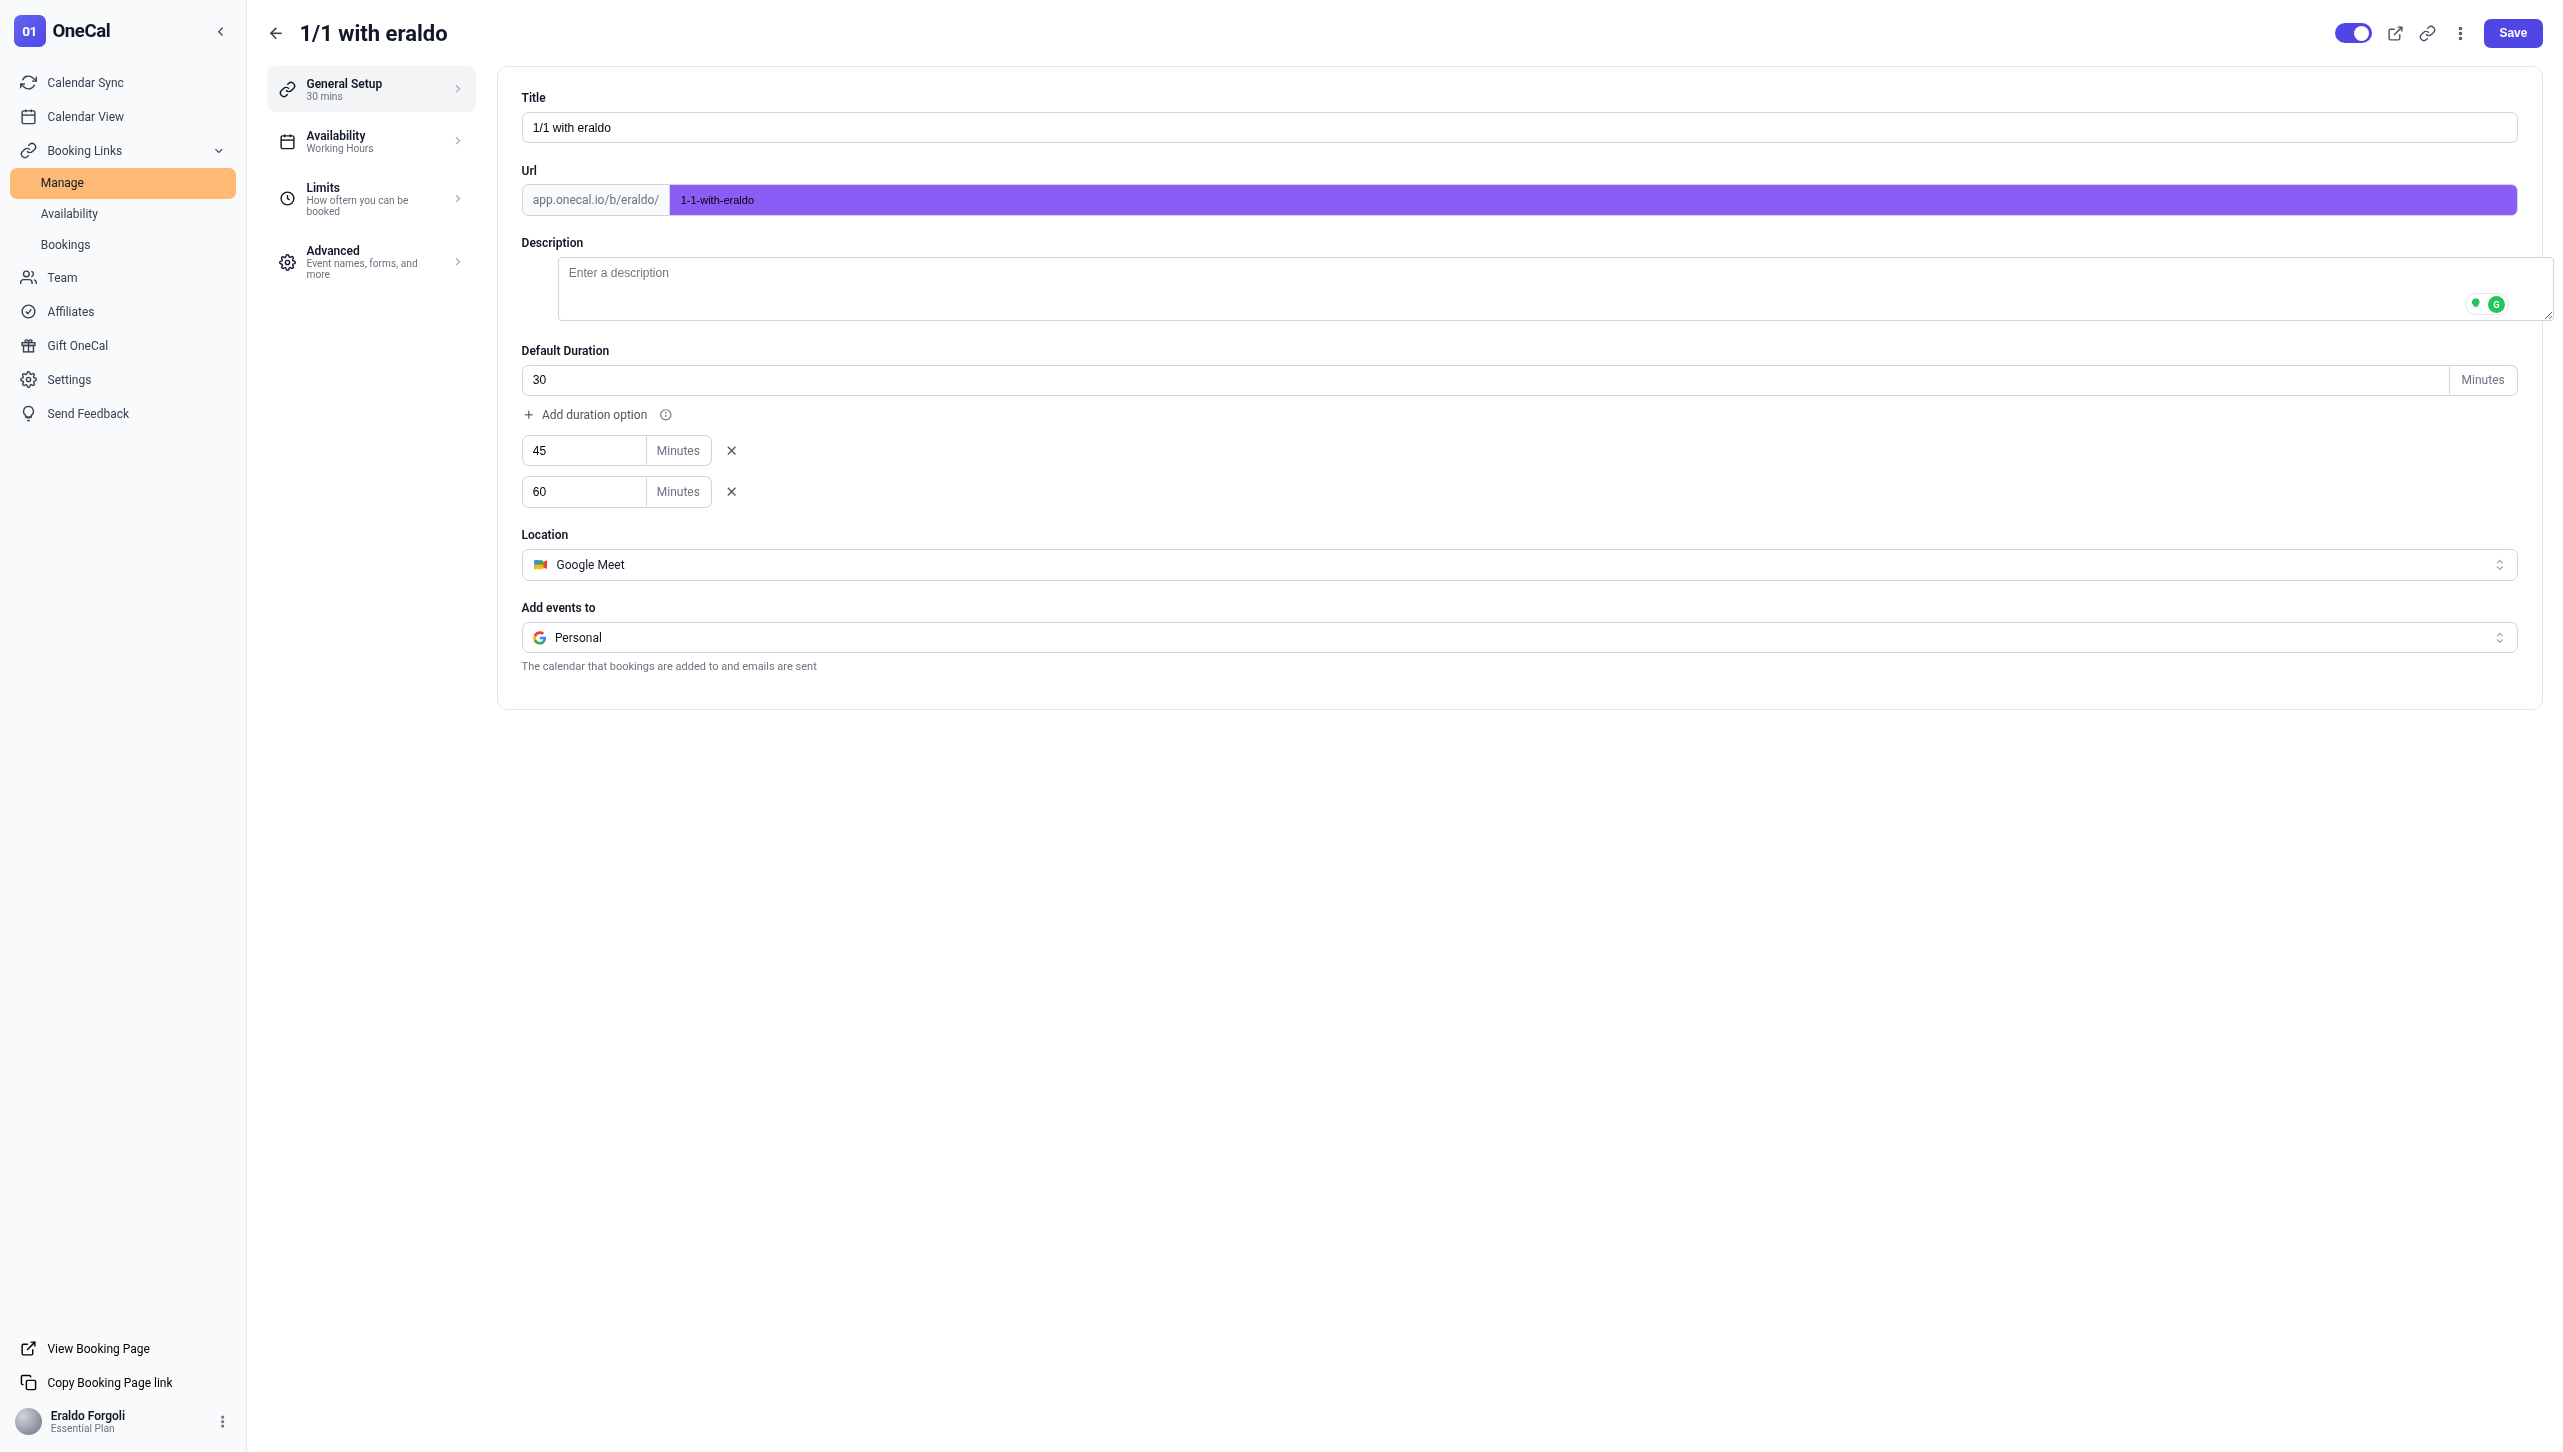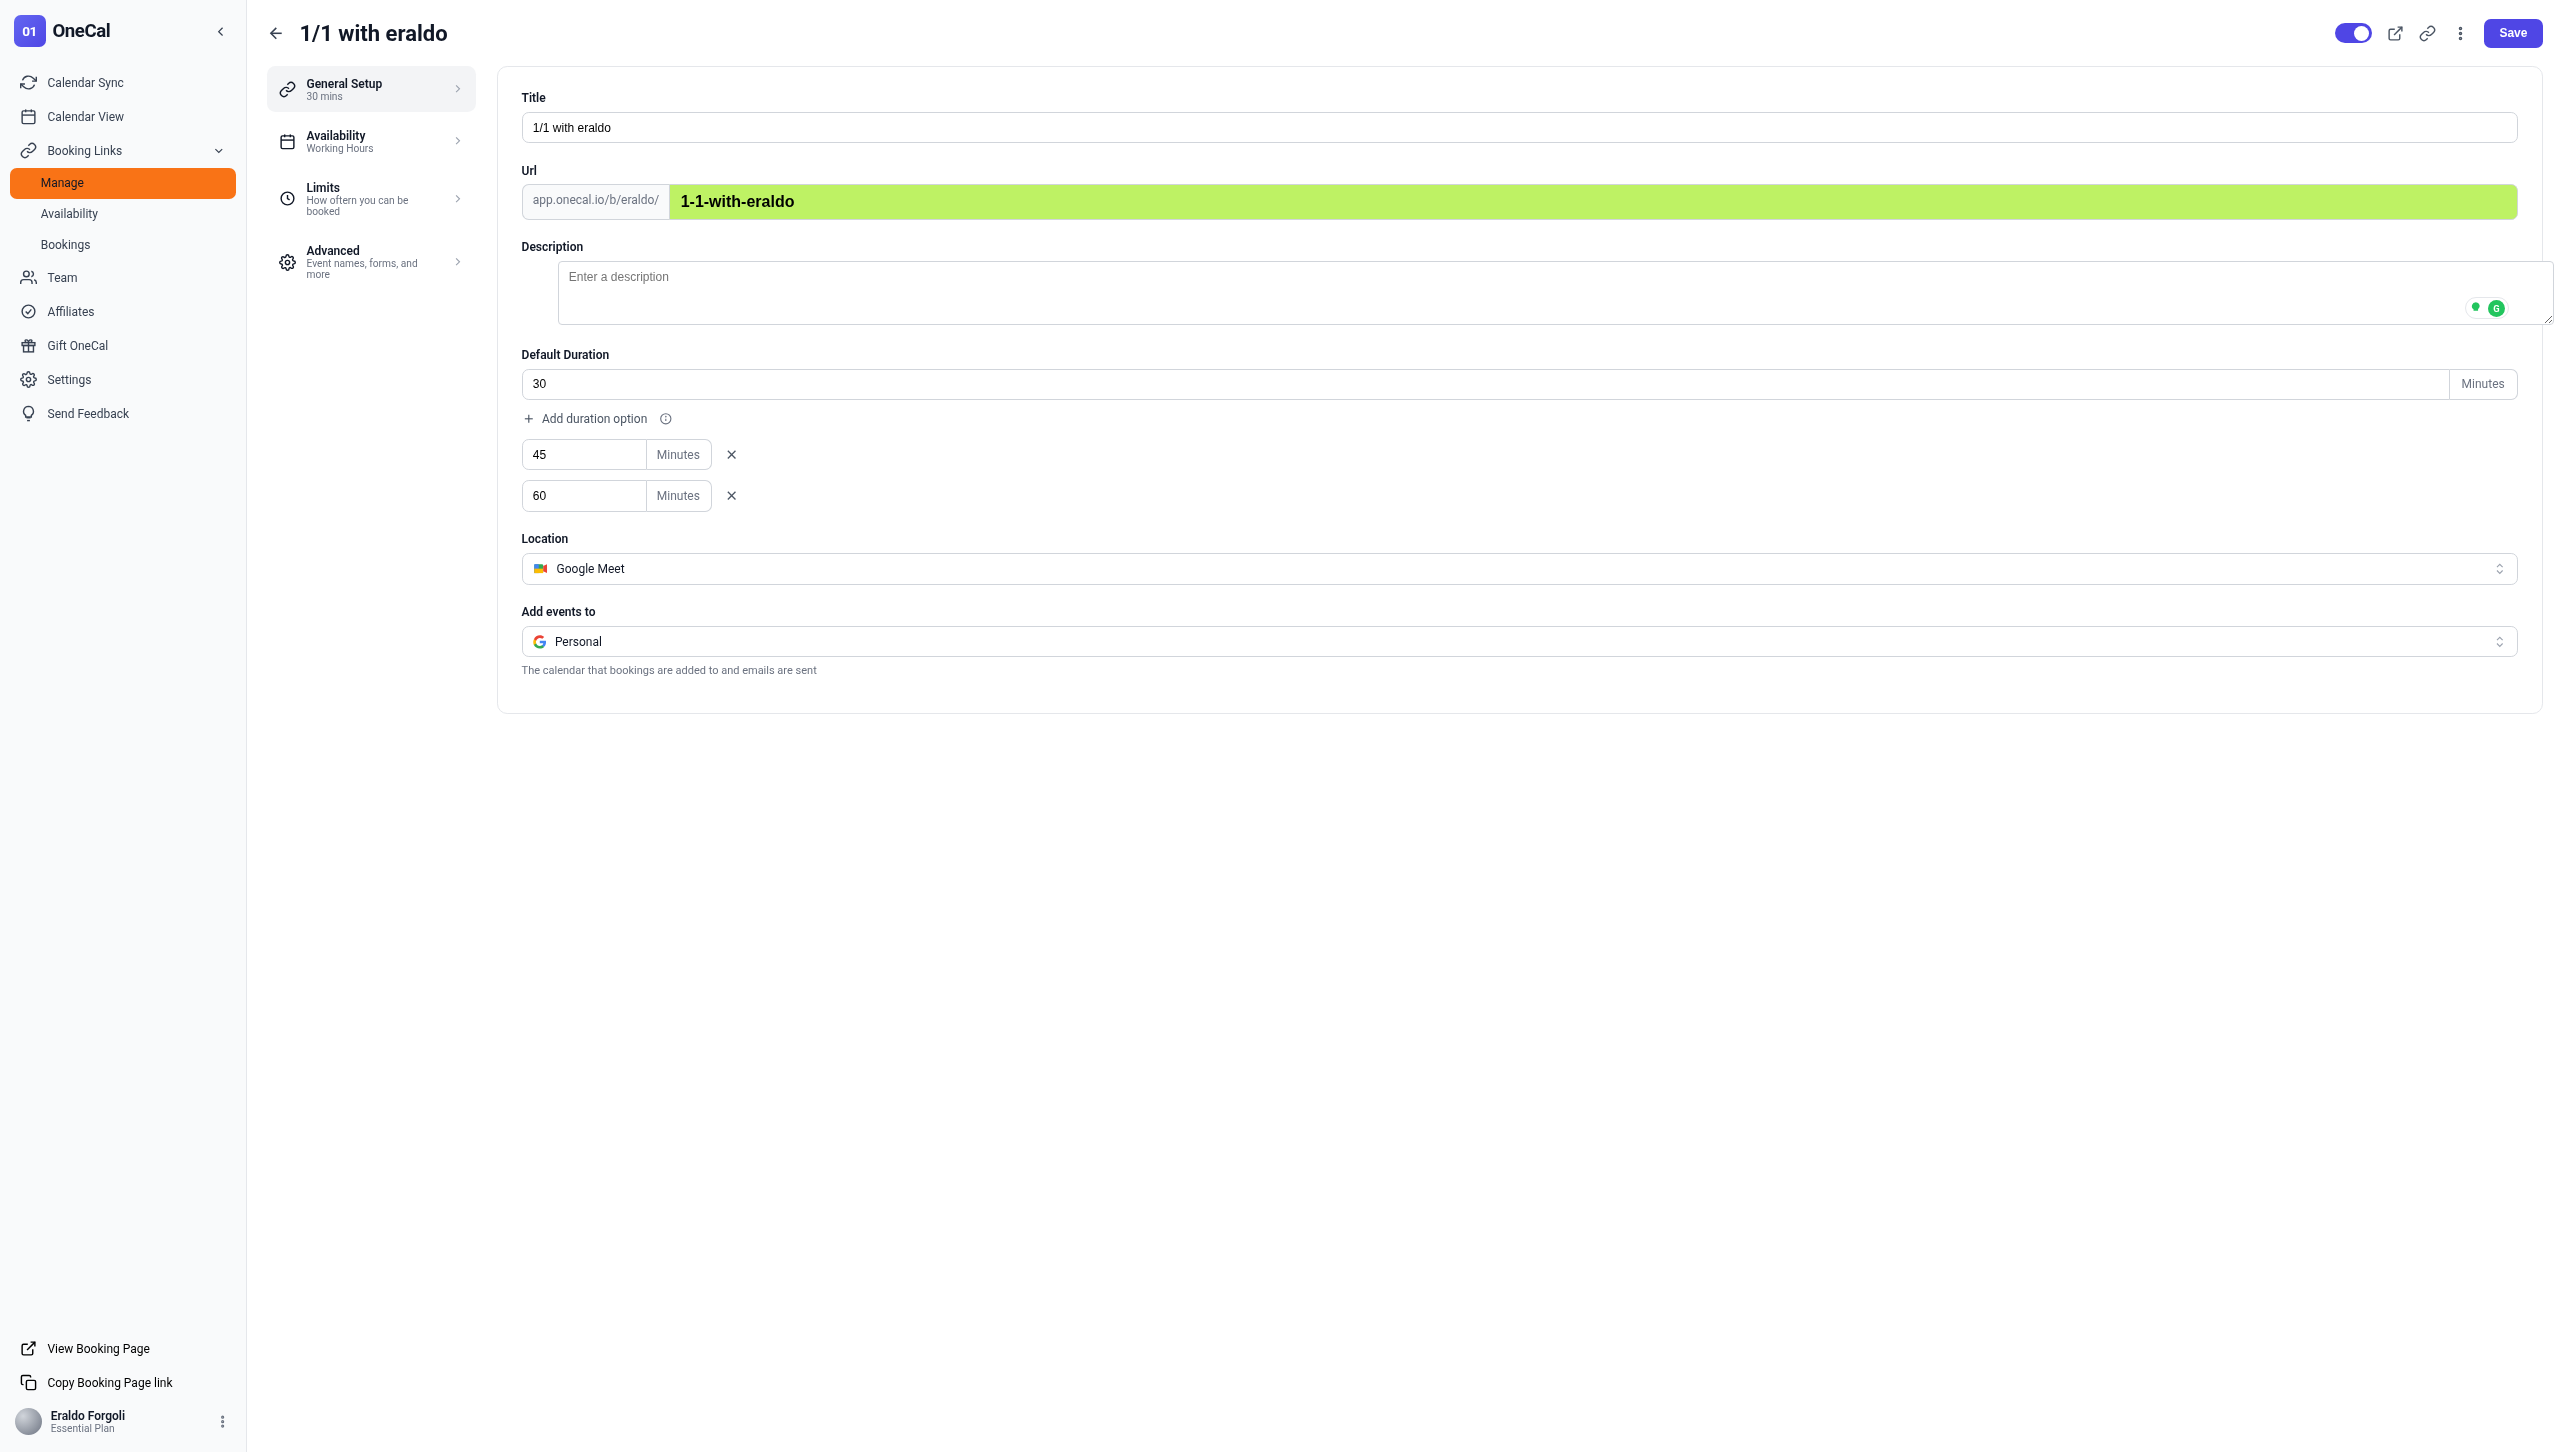--- a/index.html
+++ b/index.html
@@ -51,21 +51,21 @@
     color: #374151;
   }
   .nav-item {
     display: flex; align-items: center; gap: 10.2px;
     padding: 8.5px 10.2px;
     border-radius: 6.8px;
     color: #374151;
     cursor: pointer;
   }
   .nav-item.sub { padding-left: 30.5px; }
-  .nav-item.active { background: #f97316; color: #111827; }
+  .nav-item.active { background: #fdba74; color: #111827; }
   .nav-item .icon { width: 17px; height: 17px; flex-shrink: 0; }
   .nav-group { margin-bottom: 1.7px; }
   .nav-item.parent { justify-content: space-between; }
   .nav-item.parent .left { display: flex; align-items: center; gap: 10px; }
   .spacer { flex: 1; }
   .footer-link {
     display: flex; align-items: center; gap: 10px;
     padding: 8.5px 10.2px;
     color: #000000;
     cursor: pointer;
@@ -158,23 +158,22 @@
   .url-prefix {
     border: 0.8px solid #d1d5db; border-right: none;
     border-radius: 6.8px 0 0 6.8px;
     background: #f9fafb;
     padding: 7.6px 10.2px; color:#6b7280; font-size:12px;
     white-space: nowrap;
   }
   .url-input {
     flex:1; border: 0.8px solid #d1d5db;
     border-radius: 0 6.8px 6.8px 0; padding: 7.6px 10.2px;
-    background:#bef264;
-    font-size:16px;
-    font-weight:bold;
+    background:#8b5cf6;
+    font-size:11px;
   }
 
   .duration-row { display:flex; }
   .dur-input { flex:1; border:0.8px solid #d1d5db; border-radius:6.8px 0 0 6.8px; padding:7.6px 10.2px; font-size:12px; }
   .dur-unit { border:0.8px solid #d1d5db; border-left:none; border-radius:0 6.8px 6.8px 0; padding:7.6px 12px; color:#6b7280; }
   .add-dur { display:inline-flex; align-items:center; gap:6.8px; margin-top:12px; color:#4b5563; cursor:pointer; font-size:12px; }
   .info-ico { color:#6b7280; margin-left:5.1px; }
   .dur-option-row { display:flex; align-items:center; gap:12px; margin-top:10.2px; }
   .dur-option-box { display:flex; width:190px; }
   .dur-option-input { width:125px; border:0.8px solid #d1d5db; border-radius:6.8px 0 0 6.8px; padding:7.6px 10.2px; font-size:12px; }

